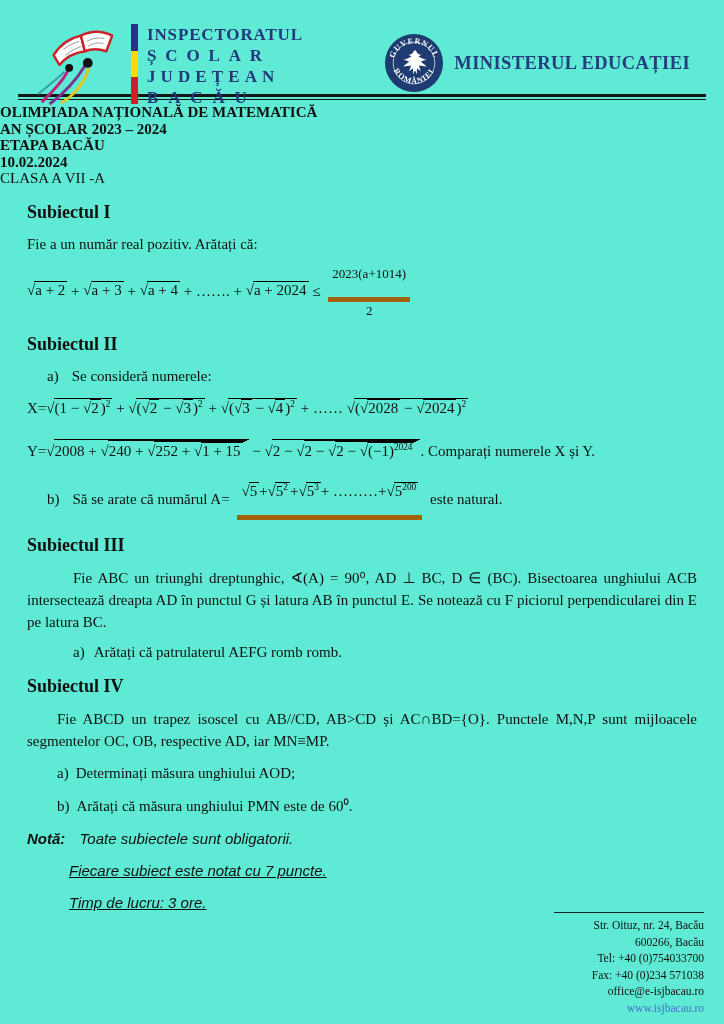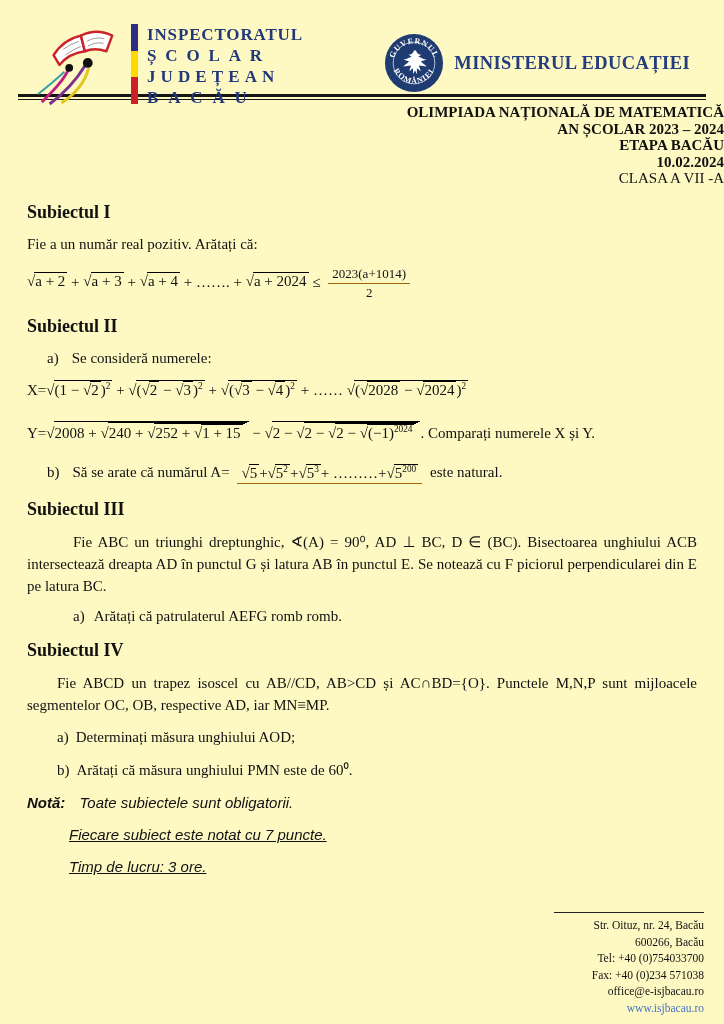--- a/index.html
+++ b/index.html
@@ -1,35 +1,35 @@
 <!DOCTYPE html>
 <html><head>
 <meta charset="utf-8">
 <style>
   html,body{margin:0;padding:0;background:#ffffff;}
-  .page{position:relative;width:724px;height:1024px;margin:0 auto;background:#fef9c3;overflow:hidden;
+  .page{position:relative;width:724px;height:1024px;margin:0 auto;background:#5eead4;overflow:hidden;
         font-family:"Liberation Serif",serif;color:#111;}
 
   
   header{display:flex;align-items:flex-start;padding:22px 22px 0 34px;height:94px;box-sizing:border-box;}
   .logo-left{display:flex;align-items:flex-start;gap:9px;}
   .book-svg{width:88px;height:88px;margin-top:-4px;}
   .flagbar{width:7px;height:80px;display:flex;flex-direction:column;margin-top:2px;}
   .flagbar span{flex:1;}
   .flag-blue{background:#2d2f86;}.flag-yellow{background:#ffd800;}.flag-red{background:#ce2029;}
   .logo-text{color:#22387b;font-weight:bold;font-size:17px;line-height:21px;margin-top:2px;}
   .lt1{letter-spacing:.05em;}.lt2{letter-spacing:.52em;}.lt3{letter-spacing:.30em;}.lt4{letter-spacing:.58em;}
   .logo-right{margin-left:auto;display:flex;align-items:center;gap:9px;margin-top:10px;margin-right:12px;}
   .seal-svg{width:62px;height:62px;}
   .ministry{color:#233d7d;font-weight:bold;font-size:18.5px;letter-spacing:.4px;white-space:nowrap;}
 
   .header-rule{margin:0 18px;border-top:3px solid #161616;border-bottom:1px solid #161616;height:2px;}
 
   
-  .title-block{text-align:right;margin-top:4px;font-size:15px;line-height:16.5px;}
+  .title-block{text-align:left;margin-top:4px;font-size:15px;line-height:16.5px;}
   .title-block .b{font-weight:bold;}
 
   
   main{padding:0 27px;font-size:15px;}
   h2{font-size:18px;margin:15px 0 0;font-weight:bold;}
   .intro{margin:13px 0 0;}
   .formula{margin:13px 0 0;font-size:15px;white-space:nowrap;}
   .li{margin-top:13px;padding-left:20px;}
   .li .lbl{margin-right:13px;}
   .para{margin:11px 0 0;text-align:justify;line-height:22px;}
@@ -40,21 +40,21 @@
   .tight{margin-top:3px;}
   .li30{padding-left:30px;margin-top:13px;}
   .li30 .lbl{margin-right:7px;}
 
   
   .sq{white-space:nowrap;}
   .sq::before{content:"√";}
   .ov{display:inline-block;border-top:1px solid #000;padding:0 2px 0 1px;margin-left:-1px;}
   sup{font-size:.62em;line-height:0;}
   .frac{display:inline-block;vertical-align:middle;text-align:center;margin:0 4px;}
-  .frac .num{display:block;border-bottom:1px solid #a16207;padding:0 4px 1px;}
+  .frac .num{display:block;border-bottom:5px solid #a16207;padding:0 4px 15px;}
   .frac .den{display:block;padding-top:1px;}
   .frac.small{font-size:13px;}
 
   
   .note{margin:15px 0 0 27px;font-family:"Liberation Sans",sans-serif;font-style:italic;font-size:15px;}
   .note-label{font-weight:bold;margin-right:10px;}
   .note-indent{margin:15px 0 0 42px;text-decoration:underline;}
 
   
   footer{position:absolute;right:20px;bottom:8px;text-align:right;font-size:11.5px;line-height:16.5px;}

